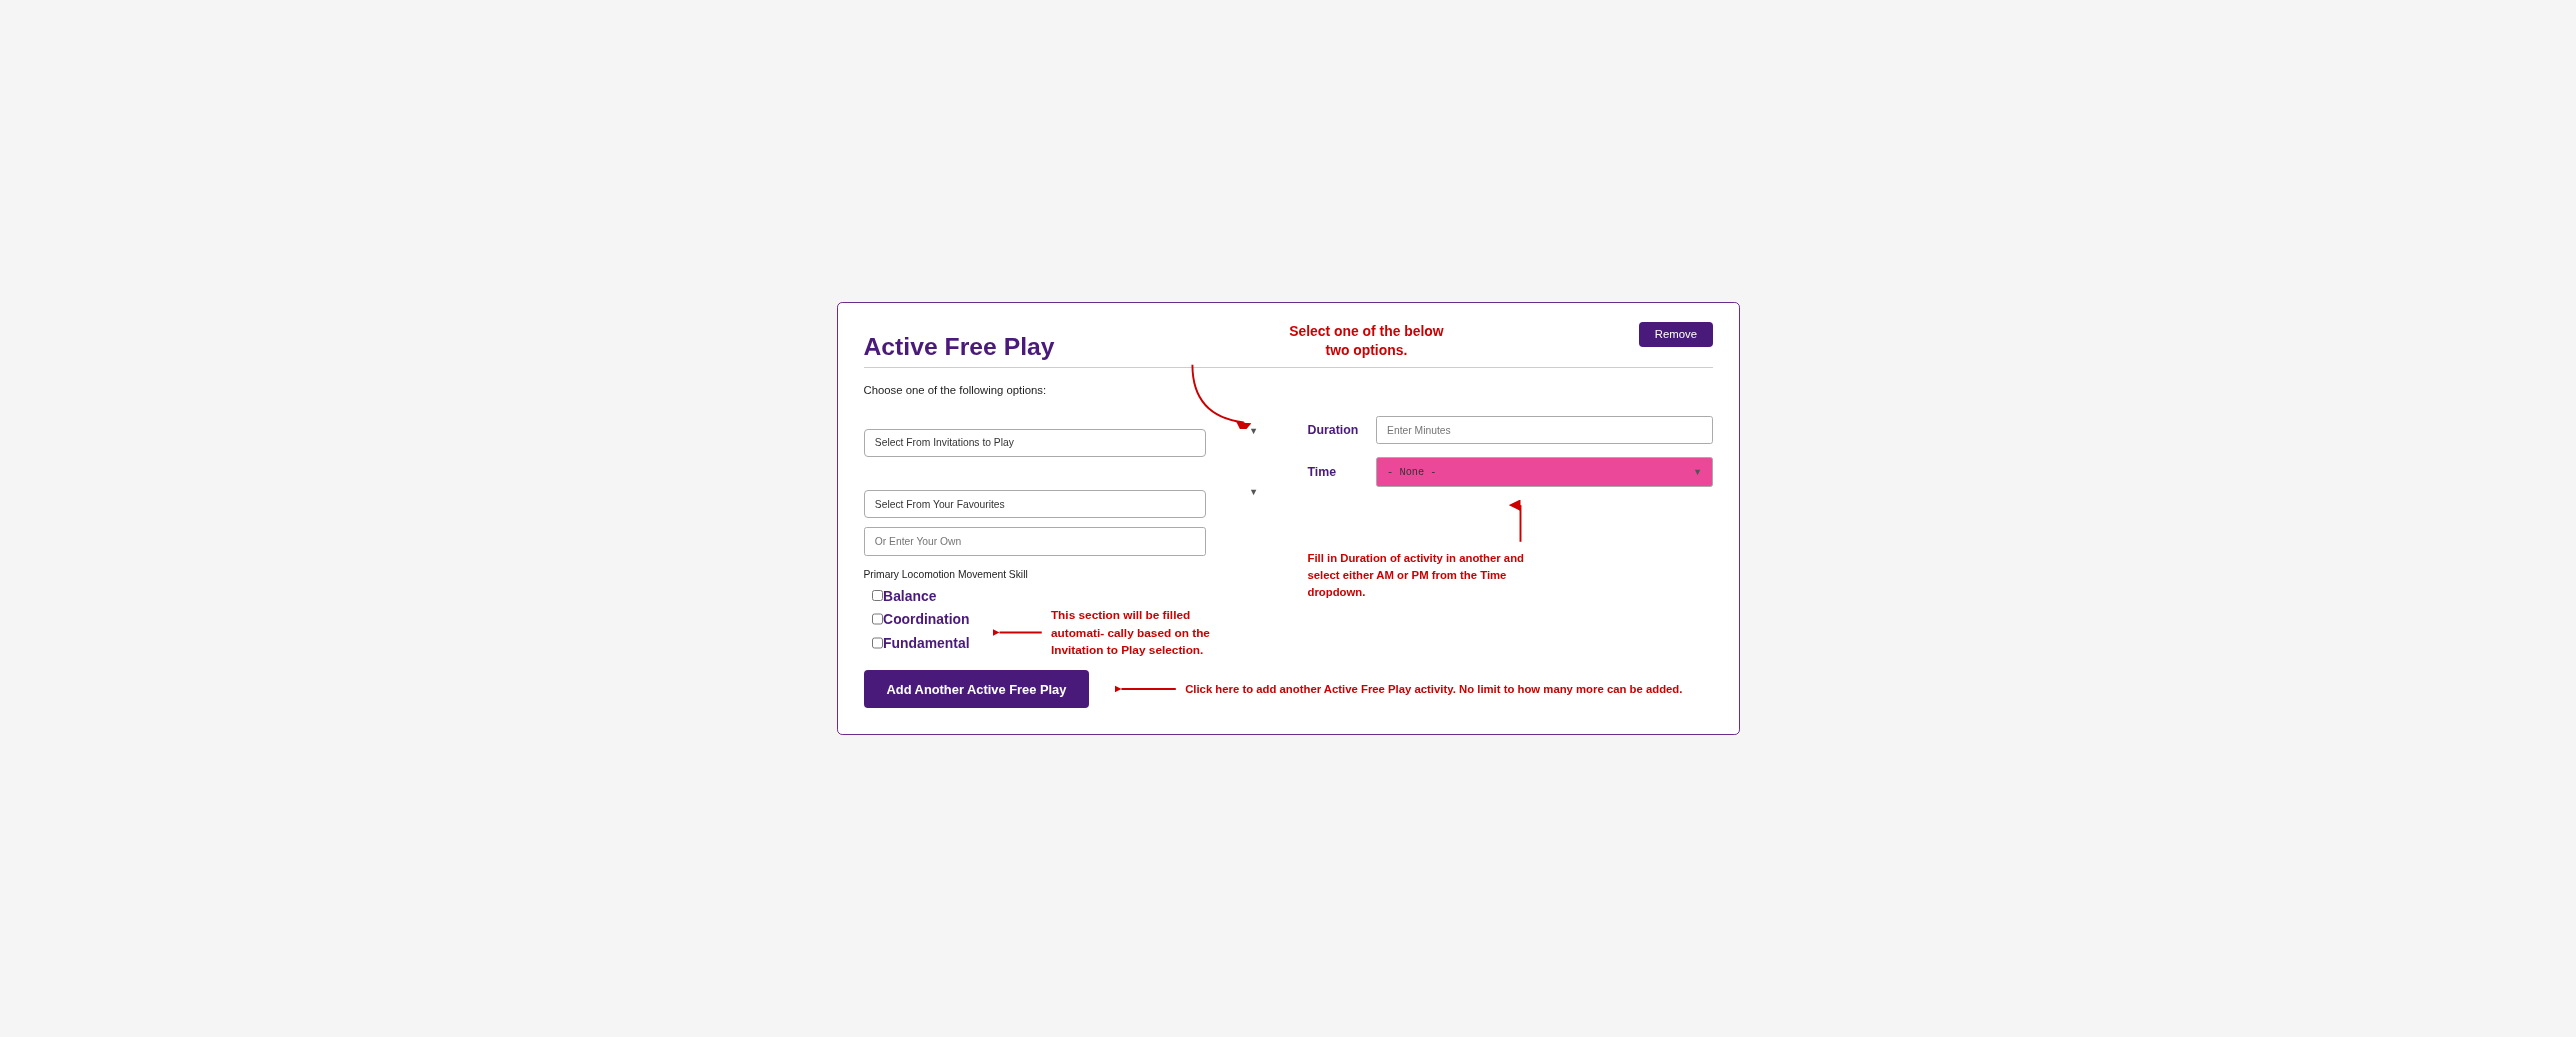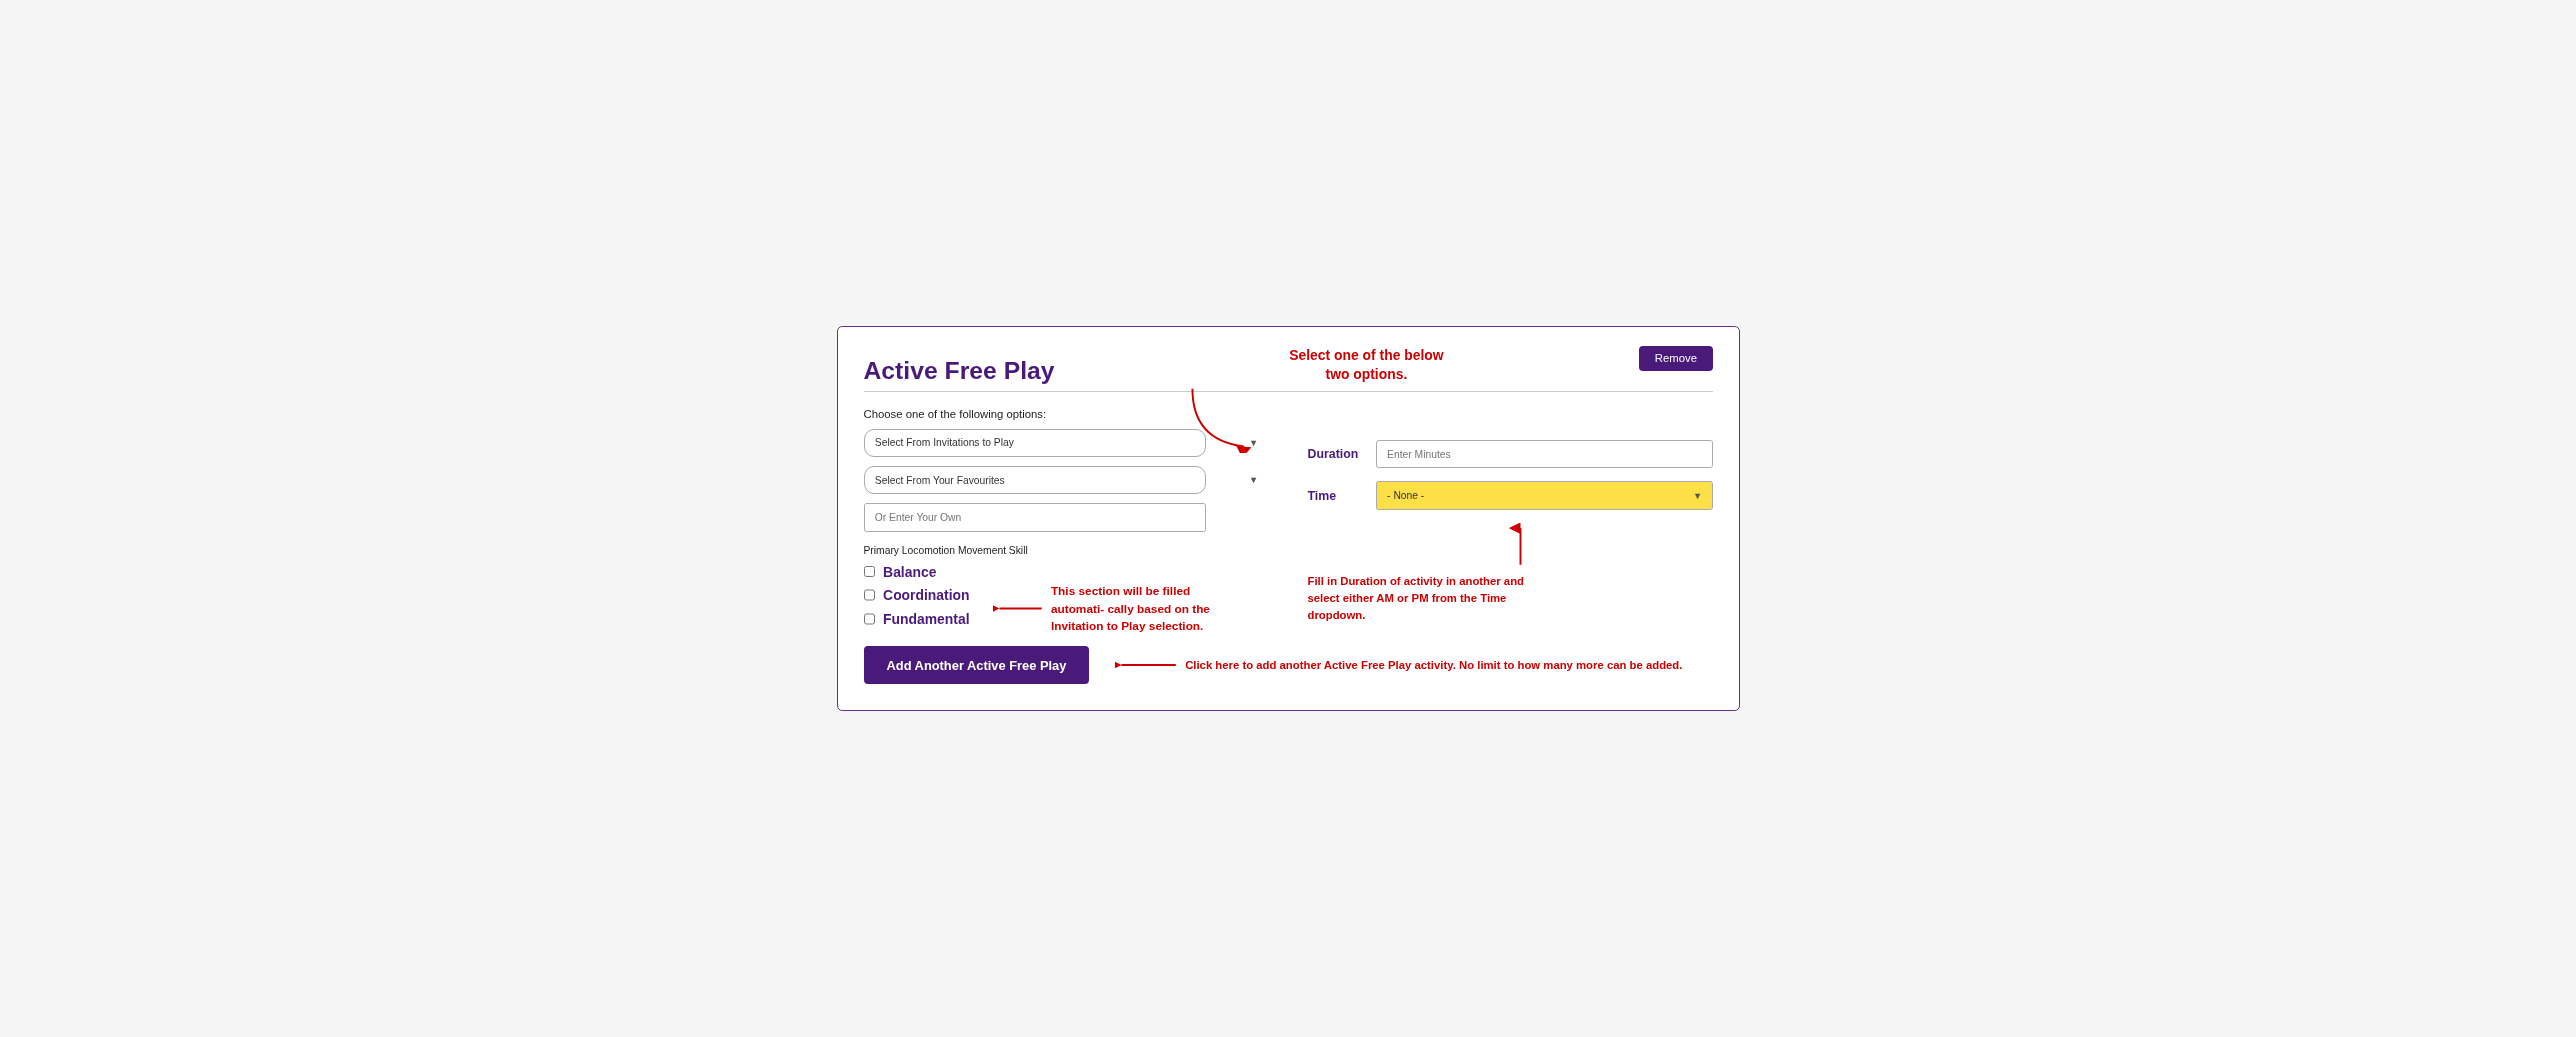--- a/index.html
+++ b/index.html
@@ -97,26 +97,27 @@
       position: relative;
       margin-bottom: 9px;
     }
 
     .dropdown-select {
       width: 100%;
       max-width: 342px;
       padding: 7.7px 10.3px;
       font-size: 1rem;
       border: 0.6px solid #aaa;
-      border-radius: 10px;
+      border-radius: 4px;
       background: #fff;
       appearance: none;
       -webkit-appearance: none;
       cursor: pointer;
       color: #333;
+      margin-top: 24px;
     }
 
     .dropdown-arrow {
       position: absolute;
       right: 10.3px;
       top: 50%;
       transform: translateY(-50%);
       pointer-events: none;
       color: #555;
       font-size: 0.9rem;
@@ -142,21 +143,22 @@
     .checkbox-group {
       display: flex;
       flex-direction: column;
       gap: 7.7px;
       position: relative;
     }
 
     .checkbox-item {
       display: flex;
       align-items: center;
-      gap: 8px;
+      gap: 0;
+      margin-left: 8px;
     }
 
     .checkbox-item input[type="checkbox"] {
       width: 11.6px;
       height: 11.6px;
       cursor: pointer;
       accent-color: #4a1a7a;
     }
 
     .checkbox-item label {
@@ -202,25 +204,26 @@
       flex: 1;
       position: relative;
     }
 
     .time-select {
       width: 100%;
       padding: 7.7px 10.3px;
       font-size: 1rem;
       border: 0.6px solid #aaa;
       border-radius: 2.6px;
-      background: #fde047;
+      background: #ec4899;
       appearance: none;
       -webkit-appearance: none;
       cursor: pointer;
       color: #333;
+      font-family: Liberation Mono, monospace;
     }
 
     .time-arrow {
       position: absolute;
       right: 10.3px;
       top: 50%;
       transform: translateY(-50%);
       pointer-events: none;
       color: #555;
       font-size: 0.9rem;

